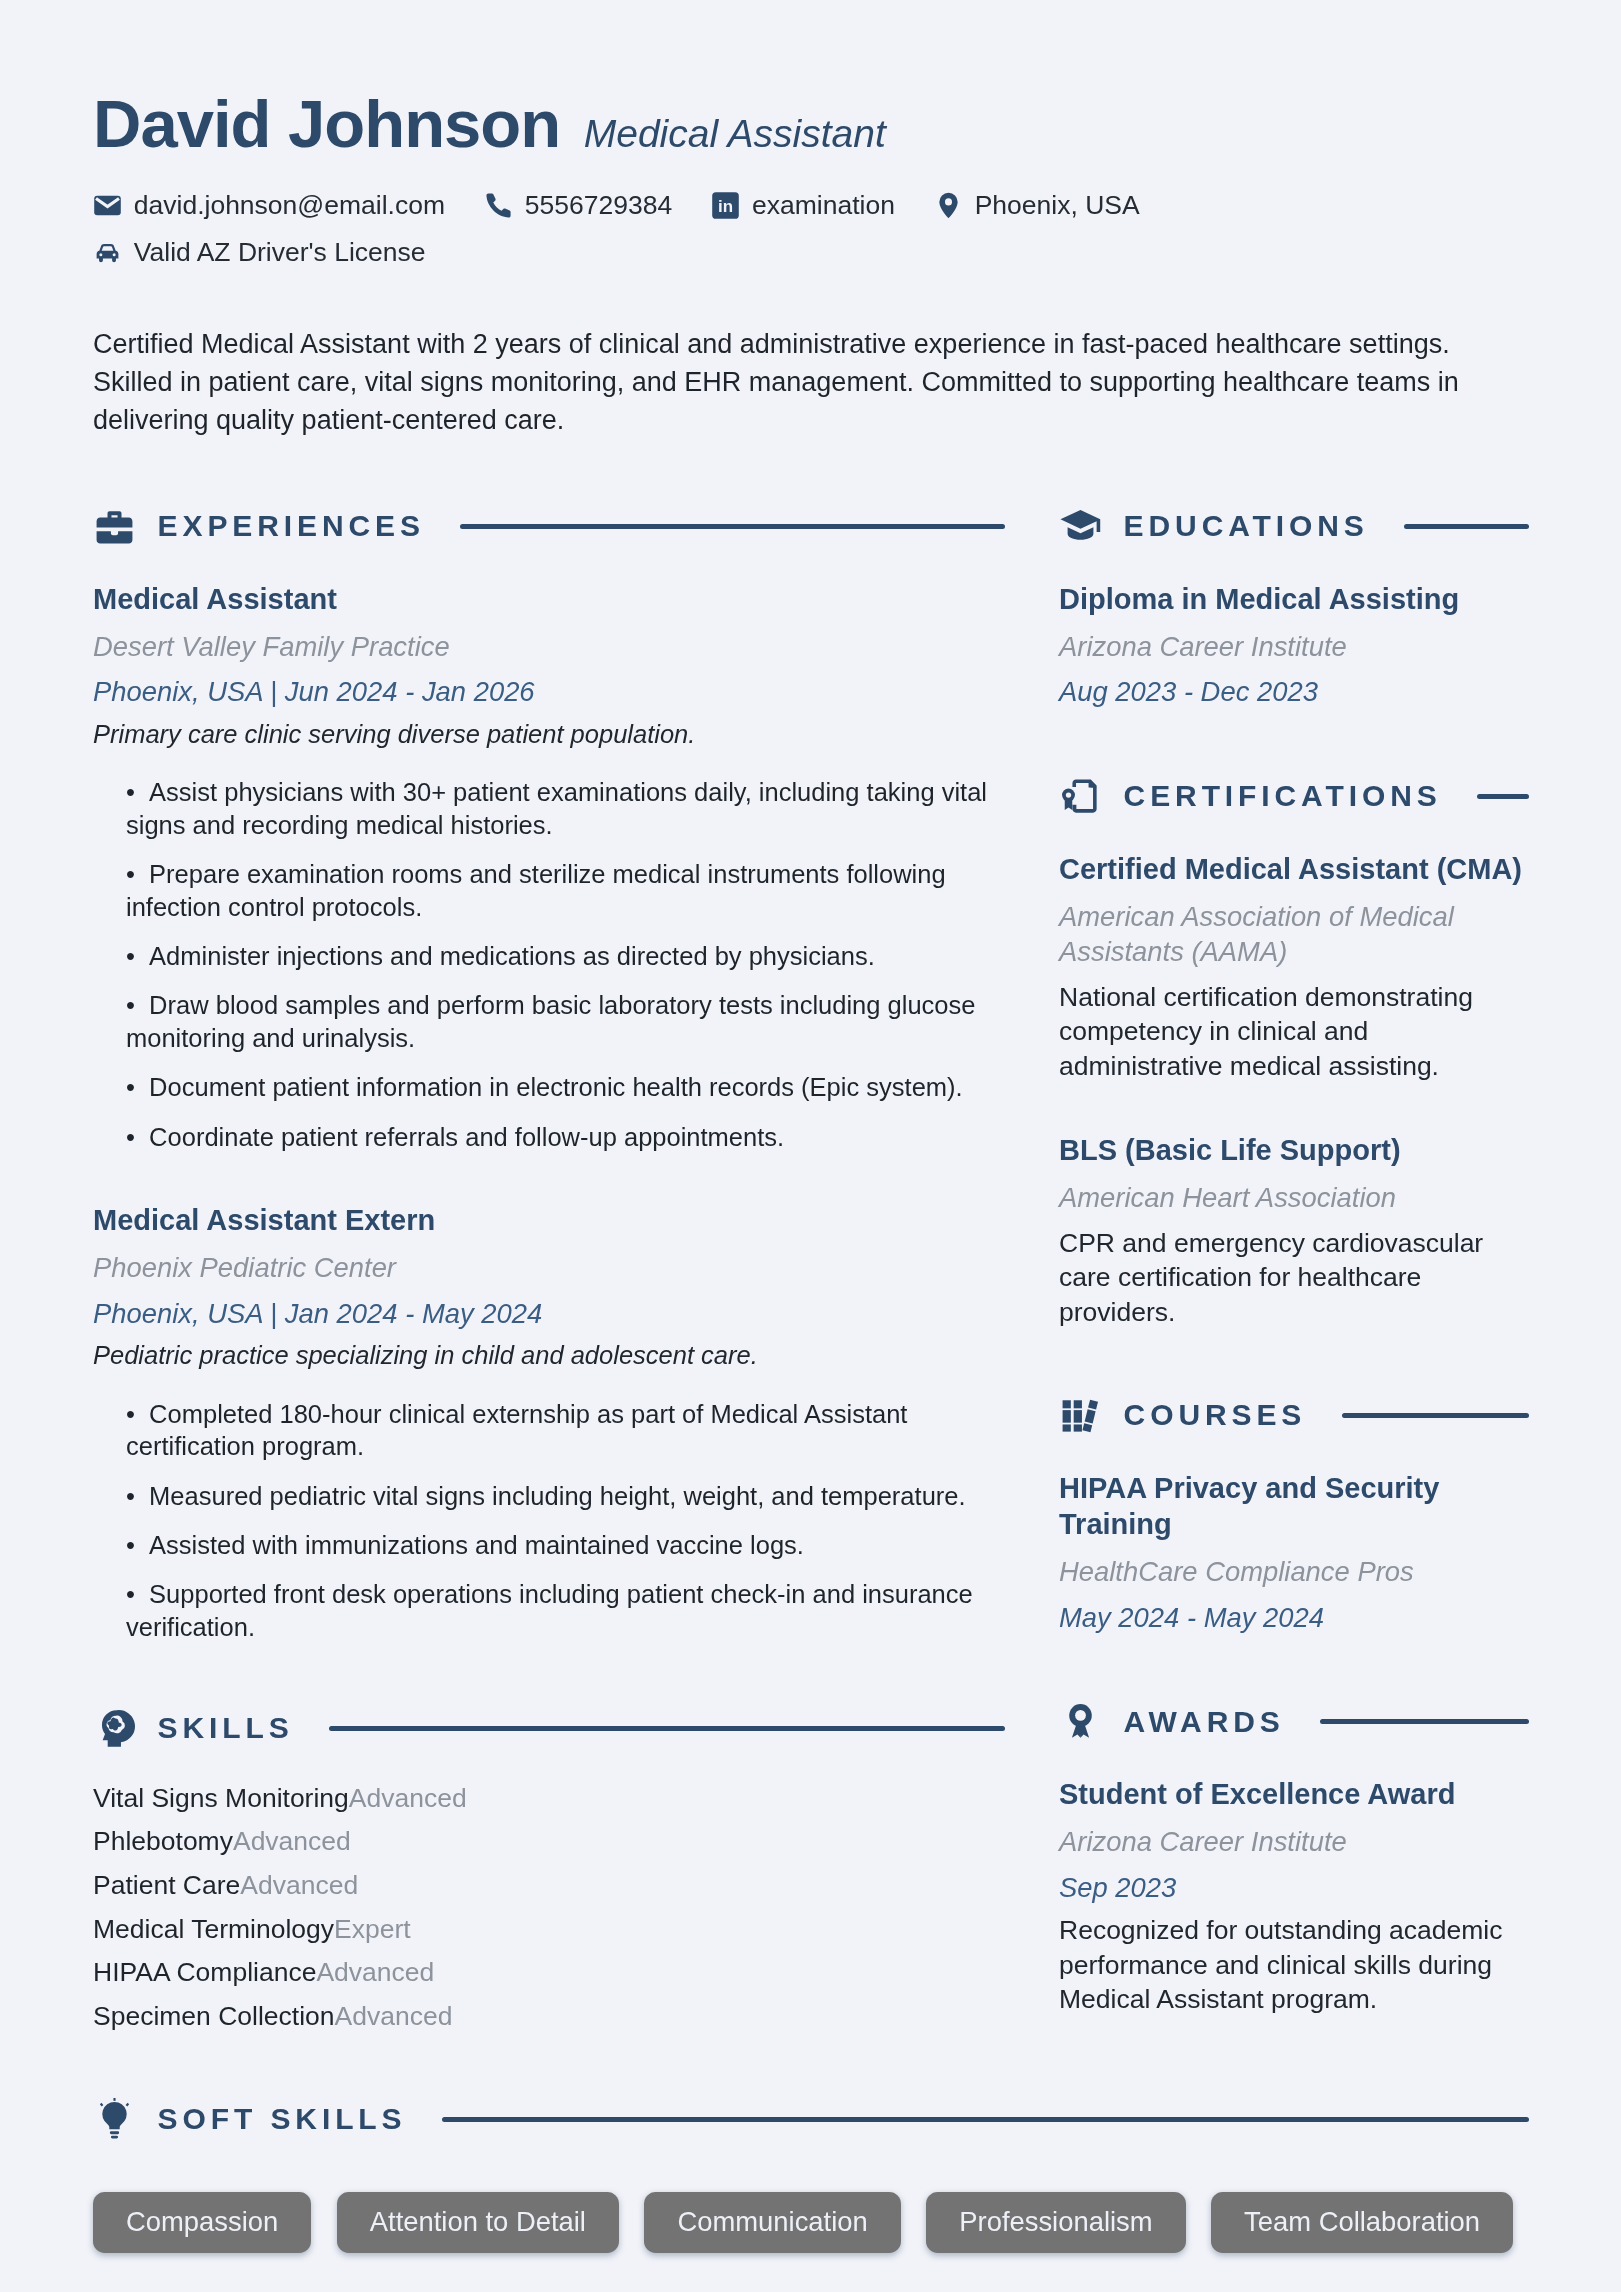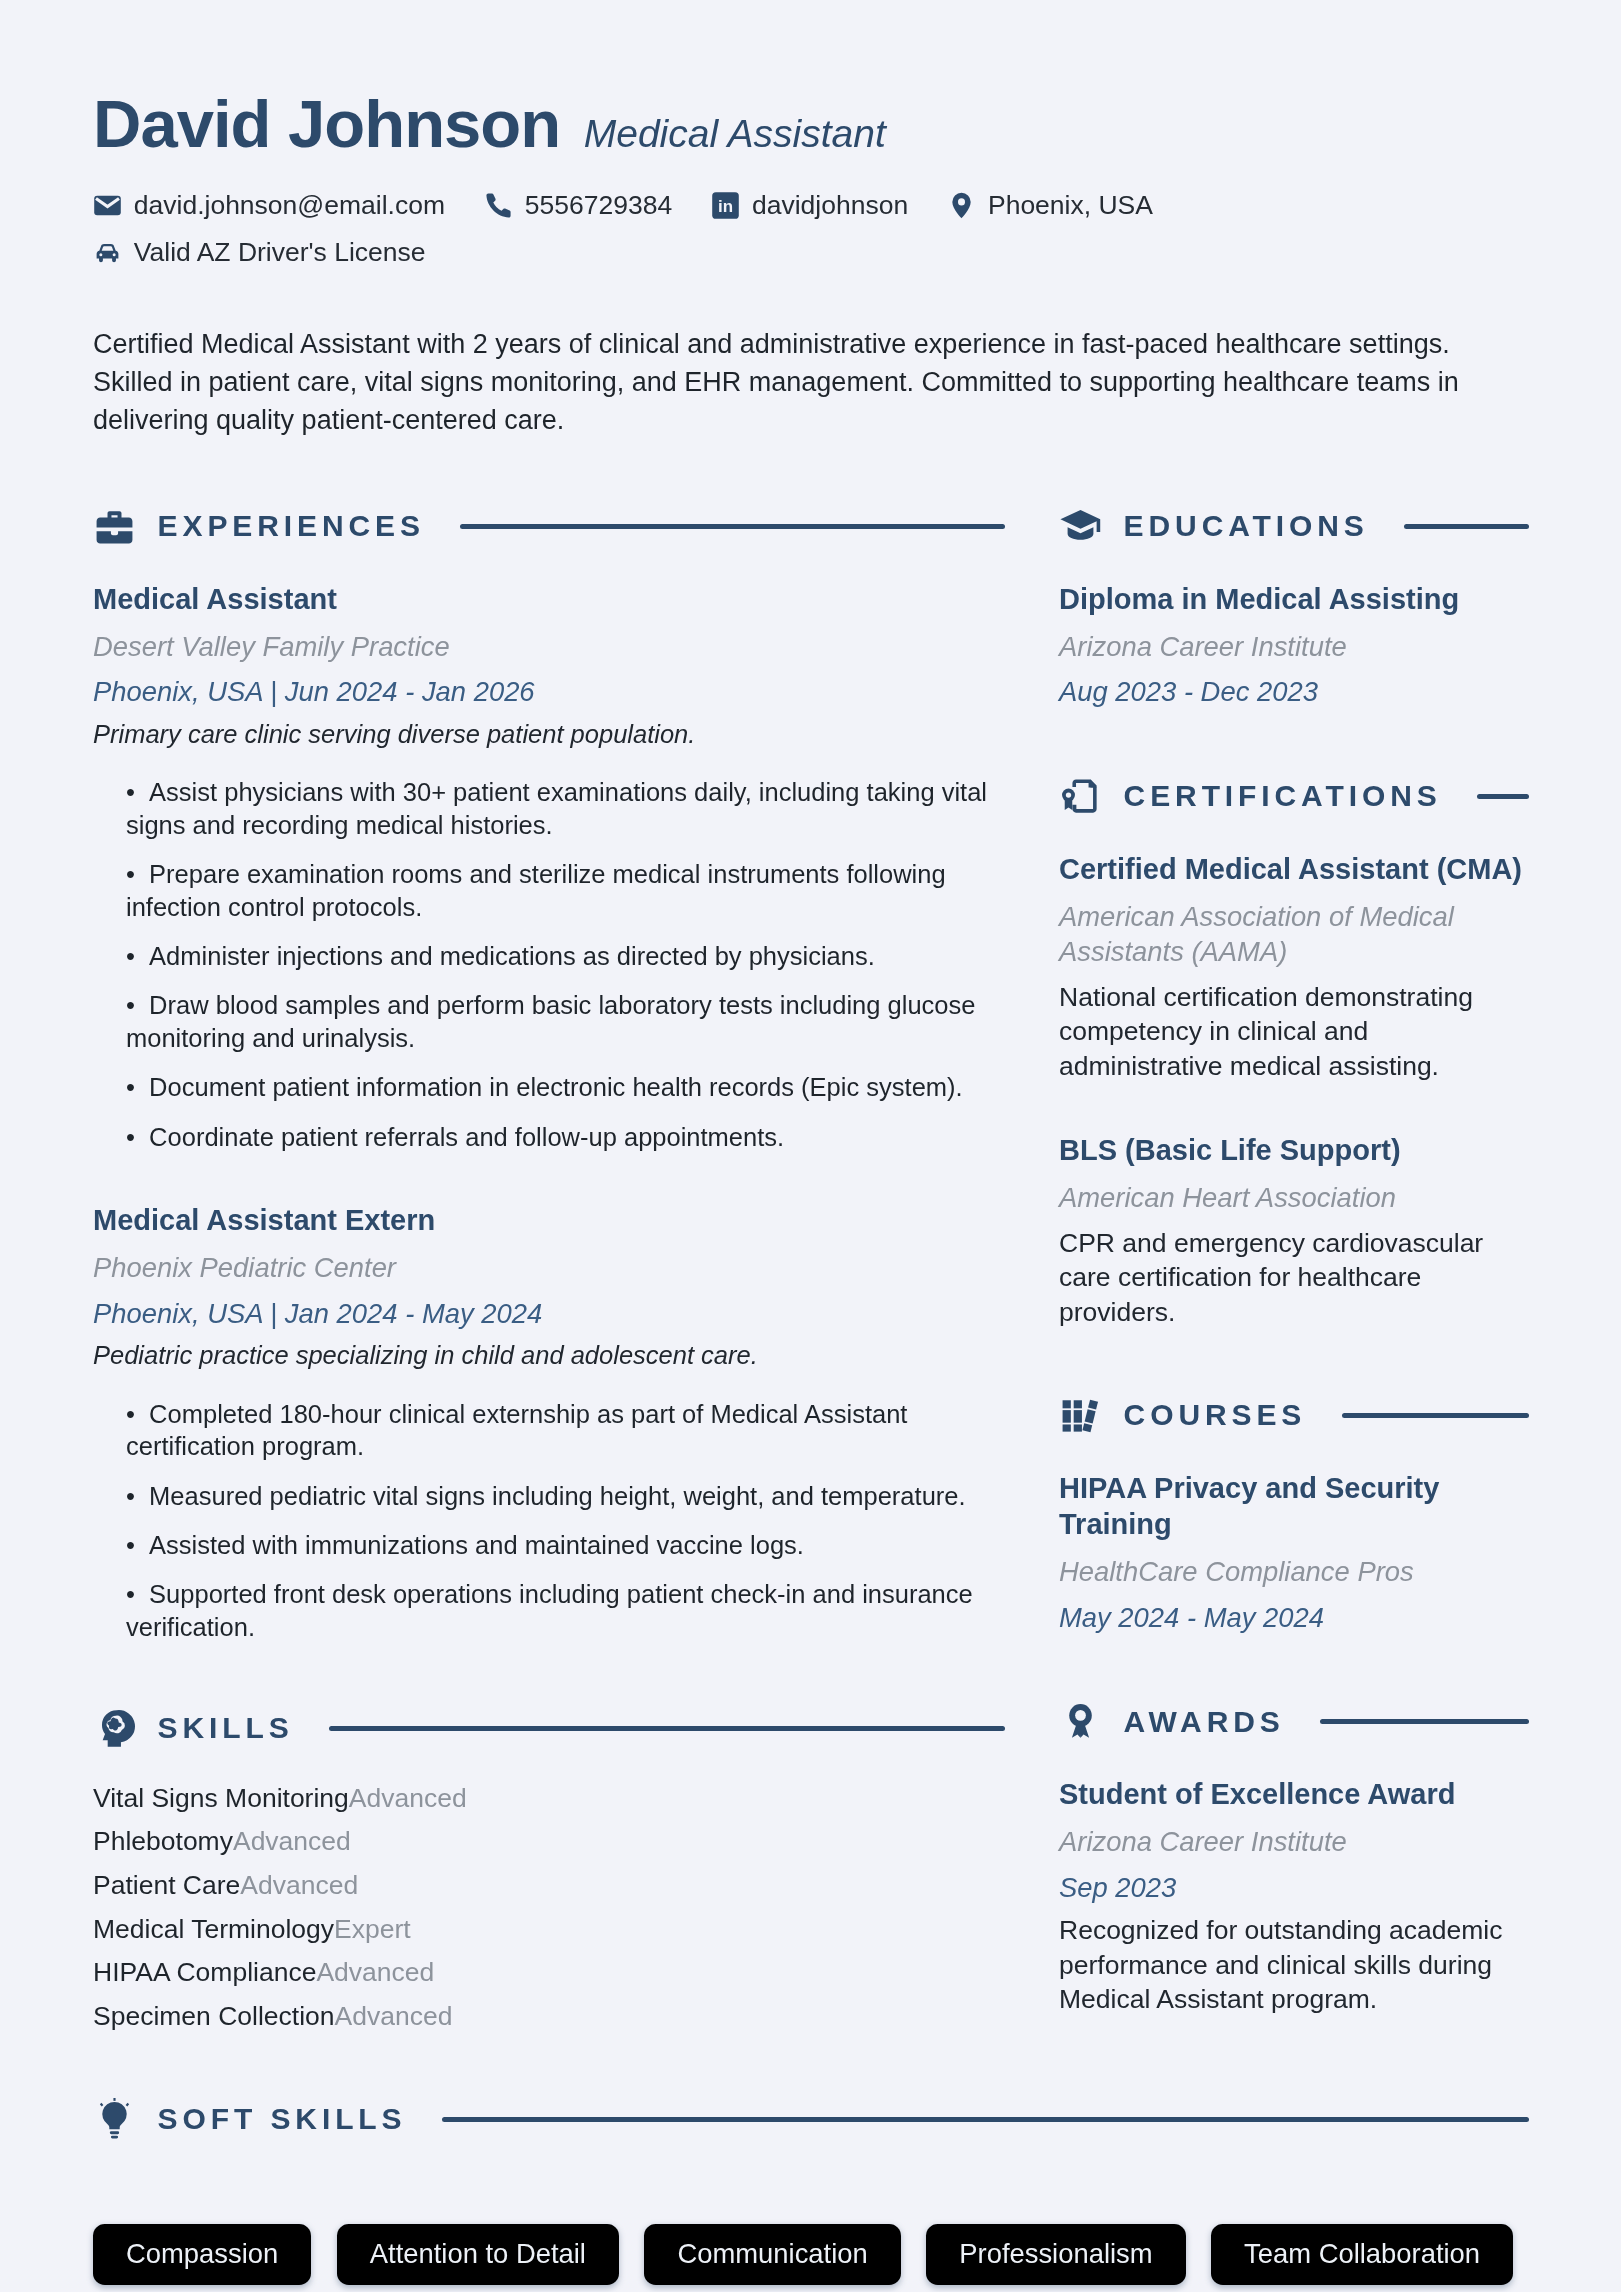--- a/index.html
+++ b/index.html
@@ -56,27 +56,26 @@
   .skill-name  { font-size:26.5px; color:#1e242b; }
   .skill-level { font-size:26.5px; color:#8d939c; }
 
   .right-col .section { margin-bottom:65px; }
   .right-col .section:last-child { margin-bottom:0; }
 
   
   .soft-skills { margin-top:53px; }
   .chips { display:flex; gap:25.5px; margin-top:51px; flex-wrap:wrap; }
   .chip {
-    background:#000000; color:#edf1f7;
+    background:#737373; color:#edf1f7;
     font-size:27.4px; line-height:1;
     padding:16.7px 33px 17.6px 33px;
     border-radius:11.8px;
     box-shadow:0 2.9px 5.9px rgba(45,74,107,0.35);
     white-space:nowrap;
-    margin-top:32px;
   }
 </style>
 </head>
 <body>
 
 <div class="page">
 
   <div class="name-row">
     <div class="name">David Johnson</div>
     <div class="job-title">Medical Assistant</div>
@@ -101,21 +100,21 @@
         </span>
         <span>5556729384</span>
       </div>
       <div class="contact-item">
         <span class="cicon">
           <svg viewBox="0 0 24 24" style="font-size:27px">
               <rect x="1" y="1" width="22" height="22" rx="3" fill="#2d4a6b"></rect>
               <text x="12" y="17.5" font-size="14" font-weight="bold" fill="#f2f3f9" text-anchor="middle" font-family="Liberation Sans, sans-serif">in</text>
             </svg>
         </span>
-        <span>davidjohnson</span>
+        <span>examination</span>
       </div>
       <div class="contact-item">
         <span class="cicon">
           <svg viewBox="0 0 24 24">
               <path fill="#2d4a6b" d="M12 1.5A7.6 7.6 0 004.4 9.1c0 5.7 7.6 13.4 7.6 13.4s7.6-7.7 7.6-13.4A7.6 7.6 0 0012 1.5zm0 10.4a2.9 2.9 0 110-5.8 2.9 2.9 0 010 5.8z"></path>
             </svg>
         </span>
         <span>Phoenix, USA</span>
       </div>
     </div>

